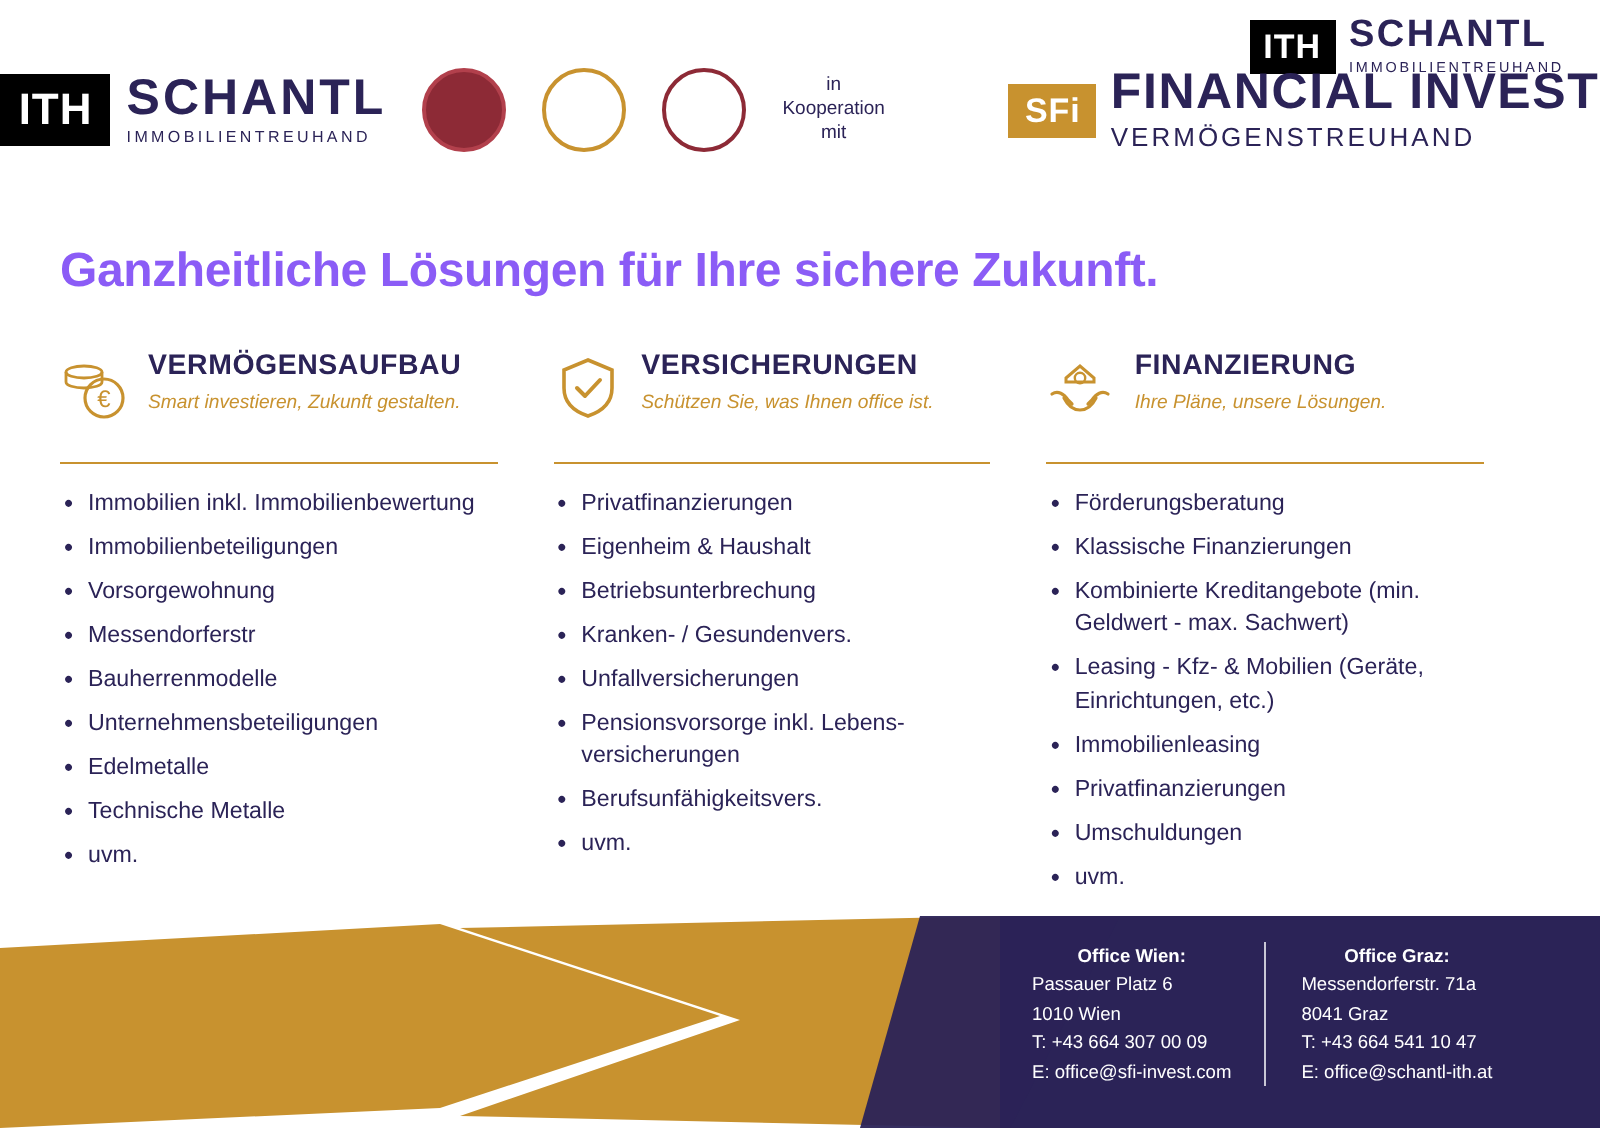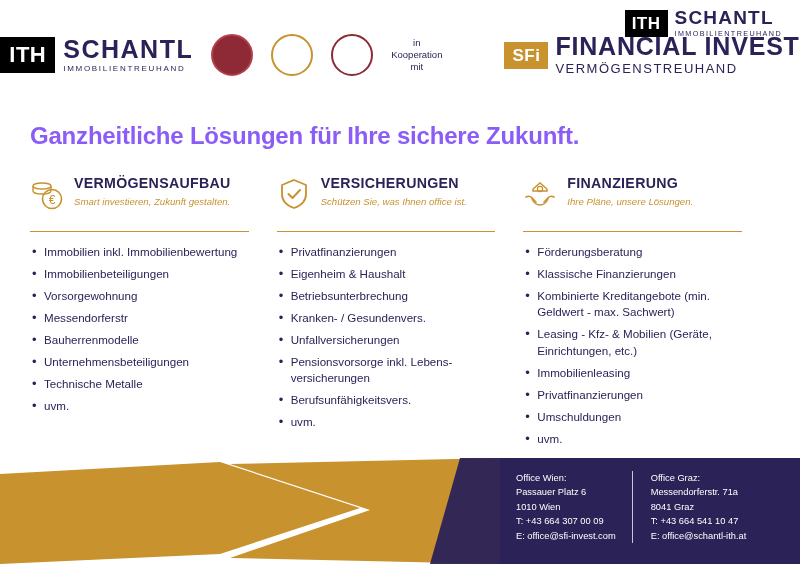--- a/index.html
+++ b/index.html
@@ -247,21 +247,22 @@
   .office {
     font-size: 9.3px;
     line-height: 1.55;
     padding-right: 16px;
   }
   .office.second {
     border-left: 1px solid rgba(255,255,255,0.75);
     padding-left: 18px;
   }
   .office .line.bold {
-    font-weight: normal;
+    font-weight: bold;
+    text-align: center;
   }
 </style>
 </head>
 <body>
 
 <div class="page">
 
   <div class="logo-bar">
 
     <div class="corner-logo">
@@ -327,20 +328,21 @@
         </div>
       </div>
       <div class="col-rule"></div>
       <ul class="col-list">
         <li>Immobilien inkl. Immobilienbewertung</li>
         <li>Immobilienbeteiligungen</li>
         <li>Vorsorgewohnung</li>
         <li>Messendorferstr</li>
         <li>Bauherrenmodelle</li>
         <li>Unternehmensbeteiligungen</li>
+        <li>Edelmetalle</li>
         <li>Technische Metalle</li>
         <li>uvm.</li>
       </ul>
     </div>
 
     <div class="col">
       <div class="col-head">
         <svg class="col-icon" viewBox="0 0 34 34">
           <path d="M17 3 L29 8 v9 c0 8-6 12-12 14 -6-2-12-6-12-14 V8 Z" fill="none" stroke="#c8922f" stroke-width="1.8"></path>
           <path d="M11.5 17 l4 4 7.5-8" fill="none" stroke="#c8922f" stroke-width="2" stroke-linecap="round" stroke-linejoin="round"></path>

